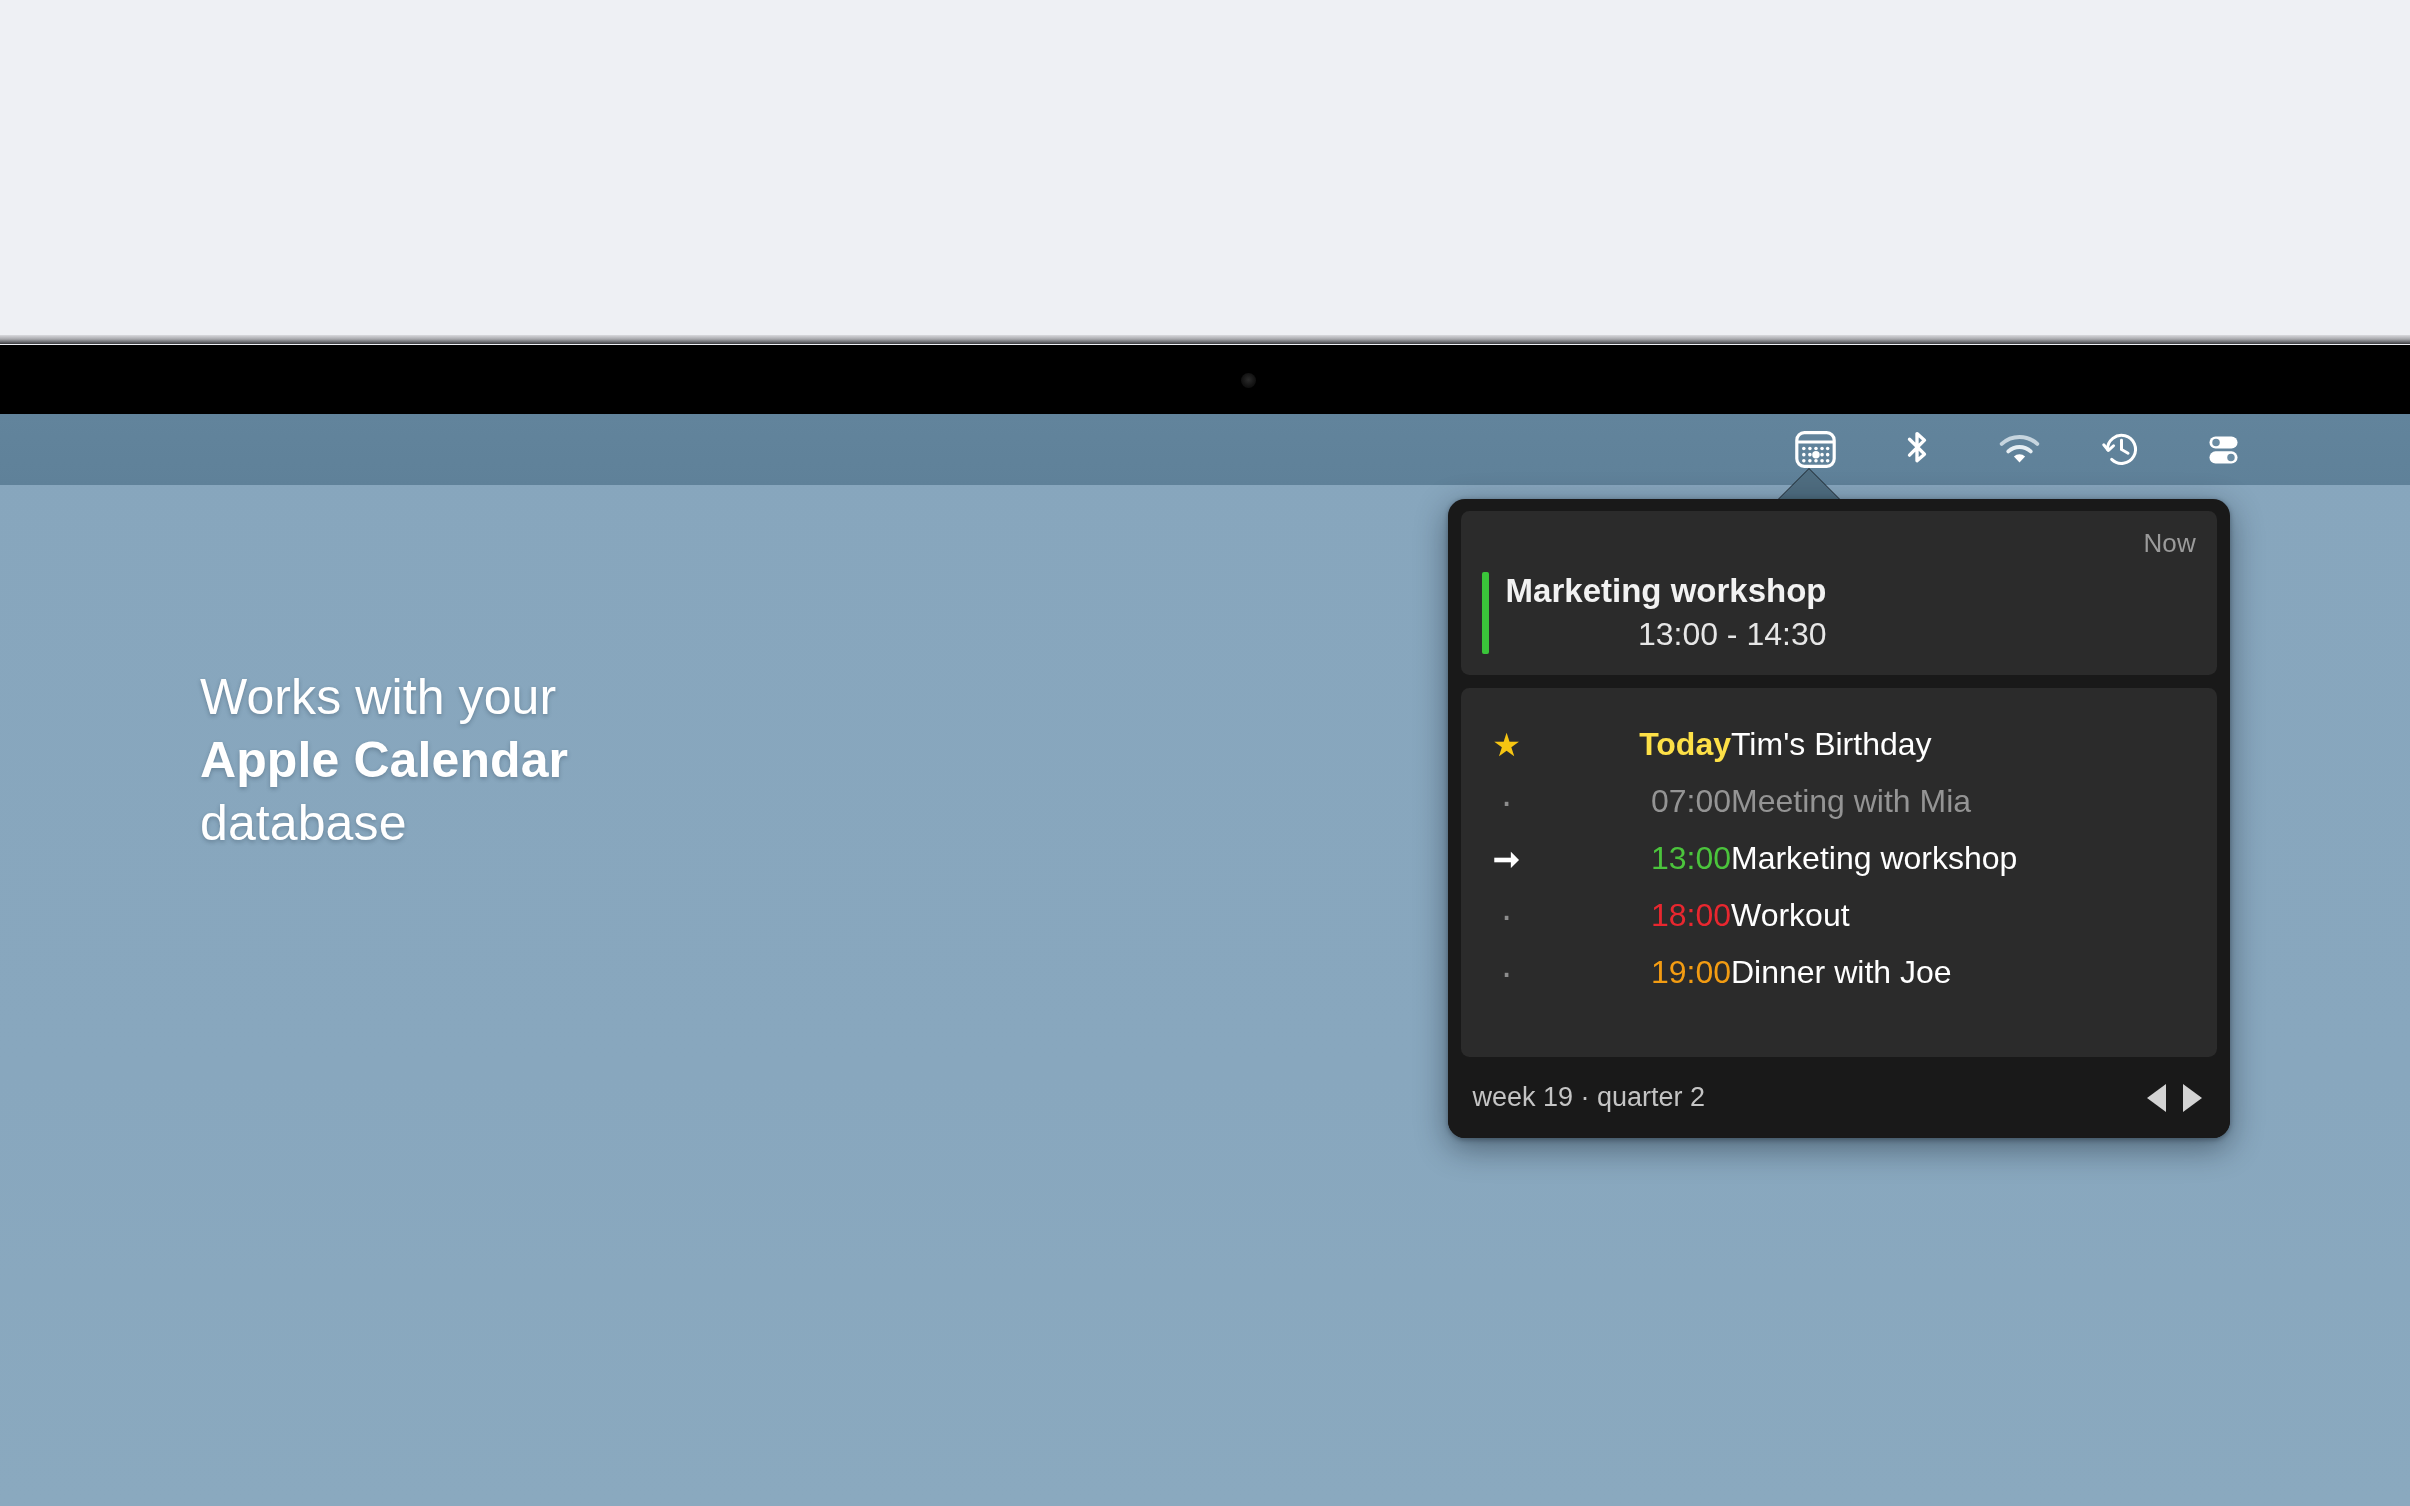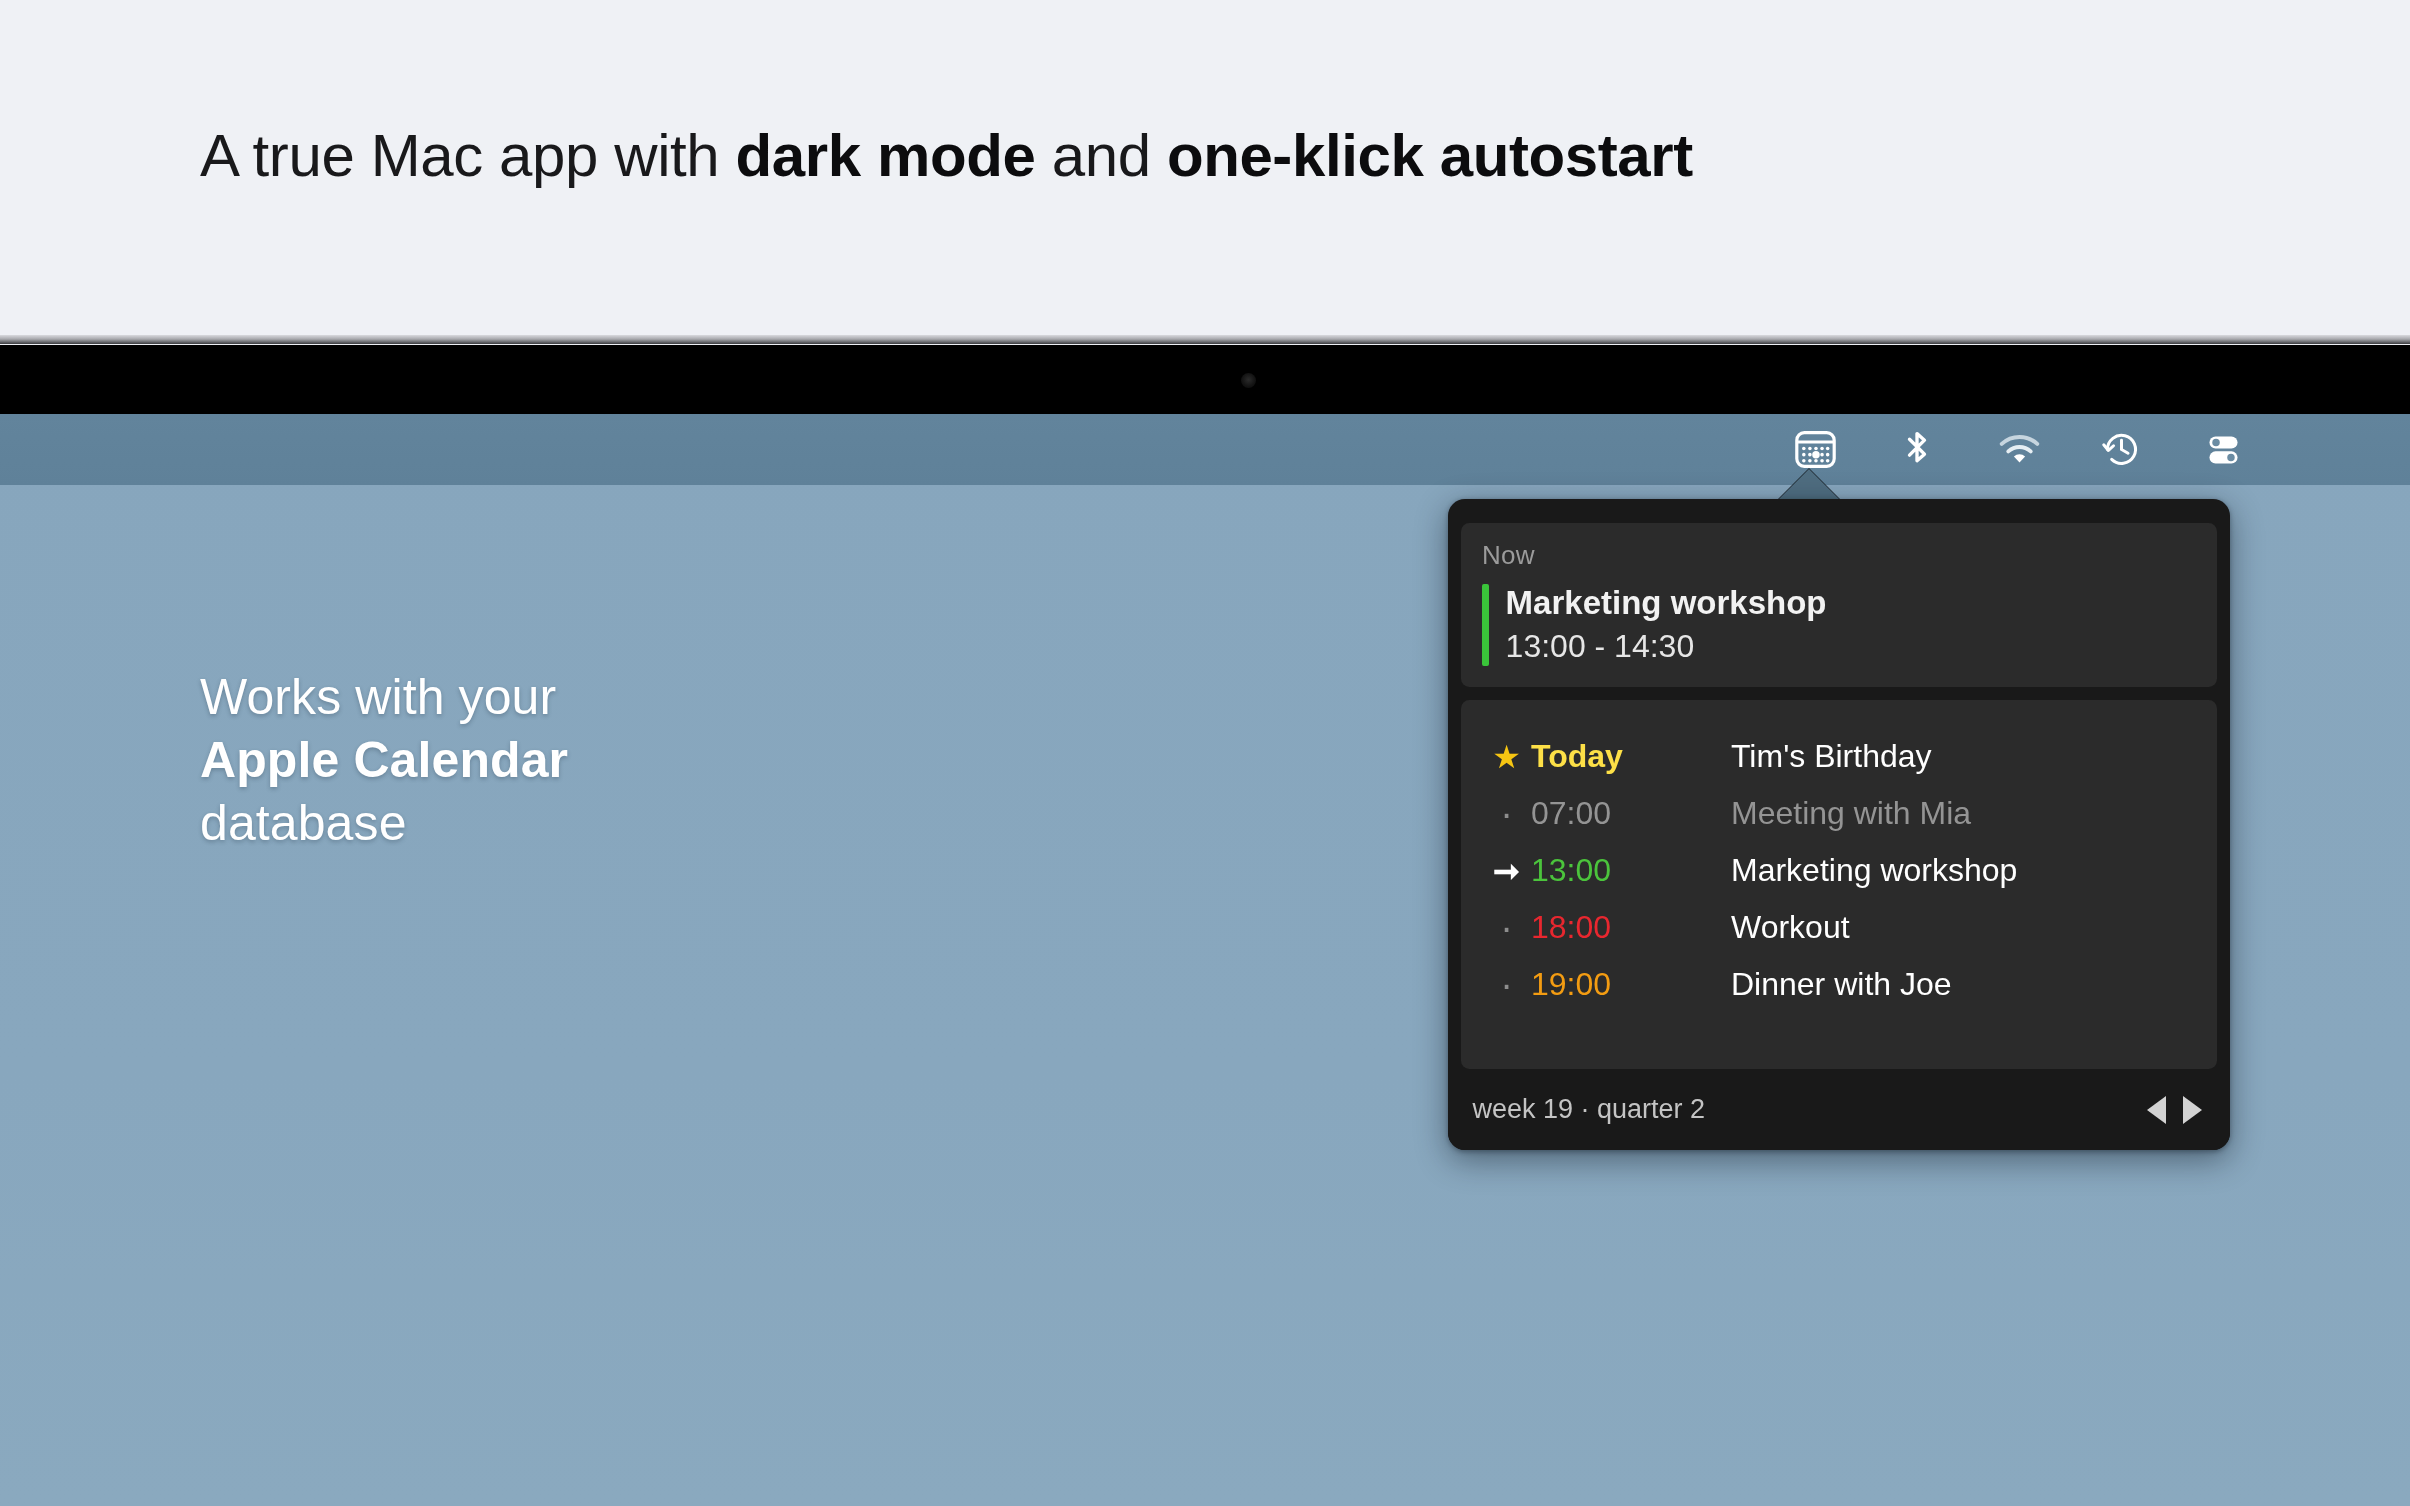--- a/index.html
+++ b/index.html
@@ -167,21 +167,21 @@
     gap: 7.5px;
     cursor: pointer;
   }
   .kebab span {
     display: block;
     width: 11.3px; height: 11.3px;
     border-radius: 50%;
     background: #ffffff;
   }
 
-  .pop-body { padding: 24px 13px 0 13px; }
+  .pop-body { padding: 12px 13px 0 13px; text-align: right; }
 
   .card {
     background: #2b2b2b;
     border-radius: 8.5px;
     padding: 17px 21px 21px 21px;
   }
   .card + .card { margin-top: 13px; }
 
   .card-title {
     color: #9b9b9b;
@@ -285,25 +285,20 @@
     border-top: 14px solid transparent;
     border-bottom: 14px solid transparent;
     border-left: 19px solid #d3d3d3;
   }
 </style>
 </head>
 <body>
 
 <div class="page">
 
-  <div class="banner">
-    <h1 class="banner-headline">
-      <span>A true Mac app with </span><span class="hl-strong">dark mode</span><span> and </span><span class="hl-strong">one-klick autostart</span>
-    </h1>
-  </div>
 
   <div class="bezel-strip"></div>
   <div class="bezel"></div>
   <div class="camera-dot"></div>
 
   <div class="screen">
 
     <div class="menubar">
 
       <div class="mb-item">

